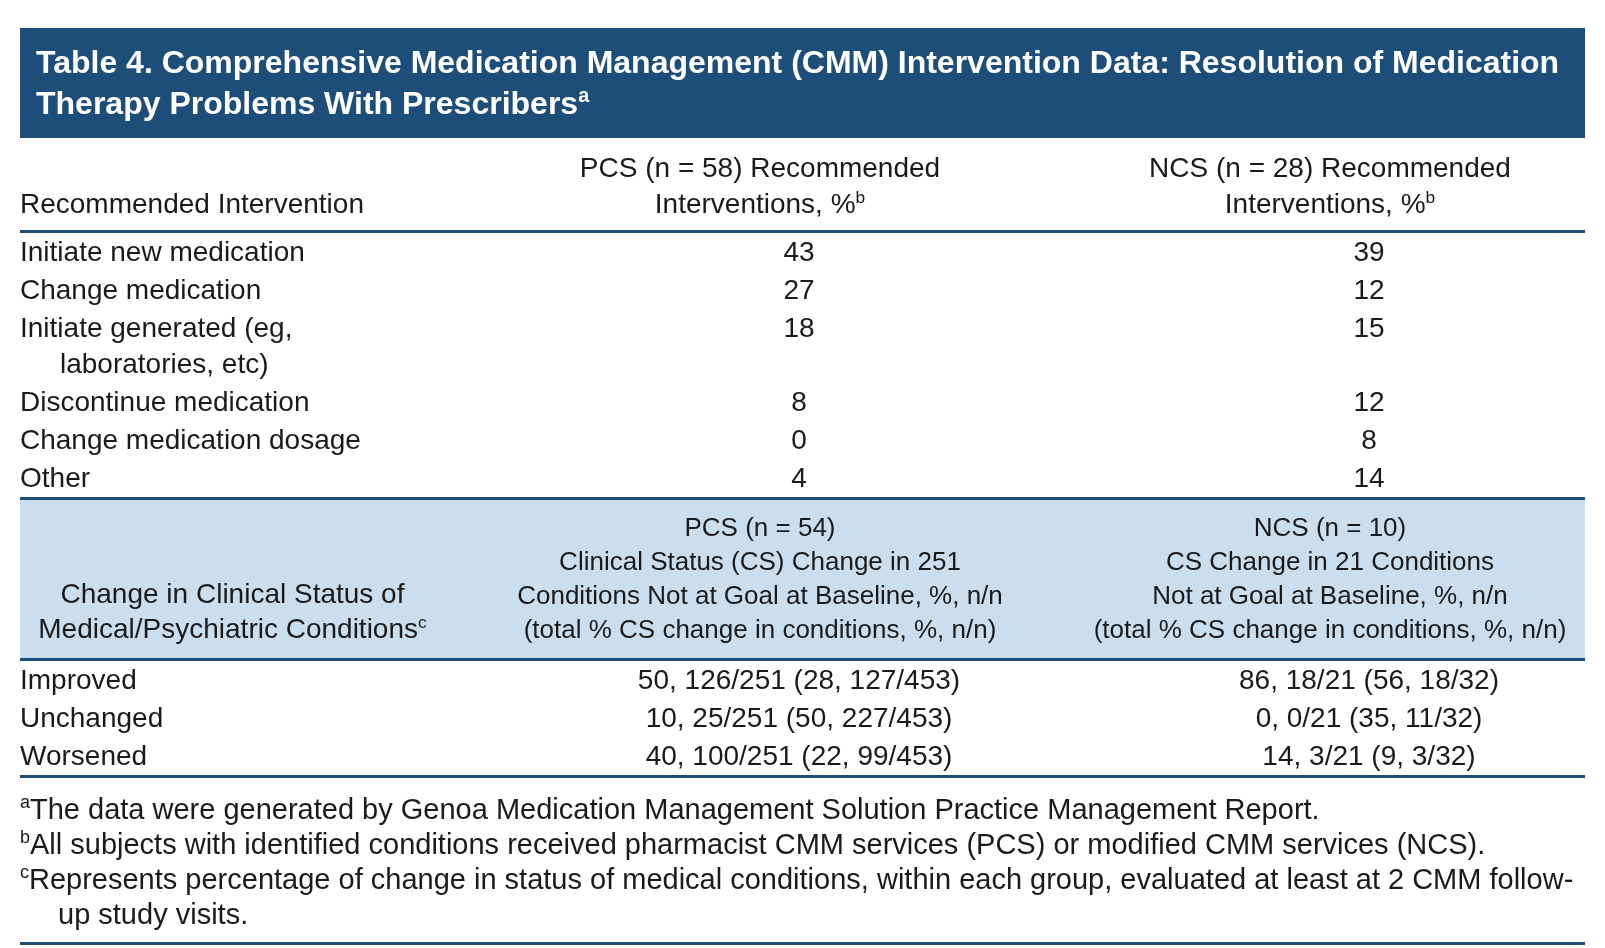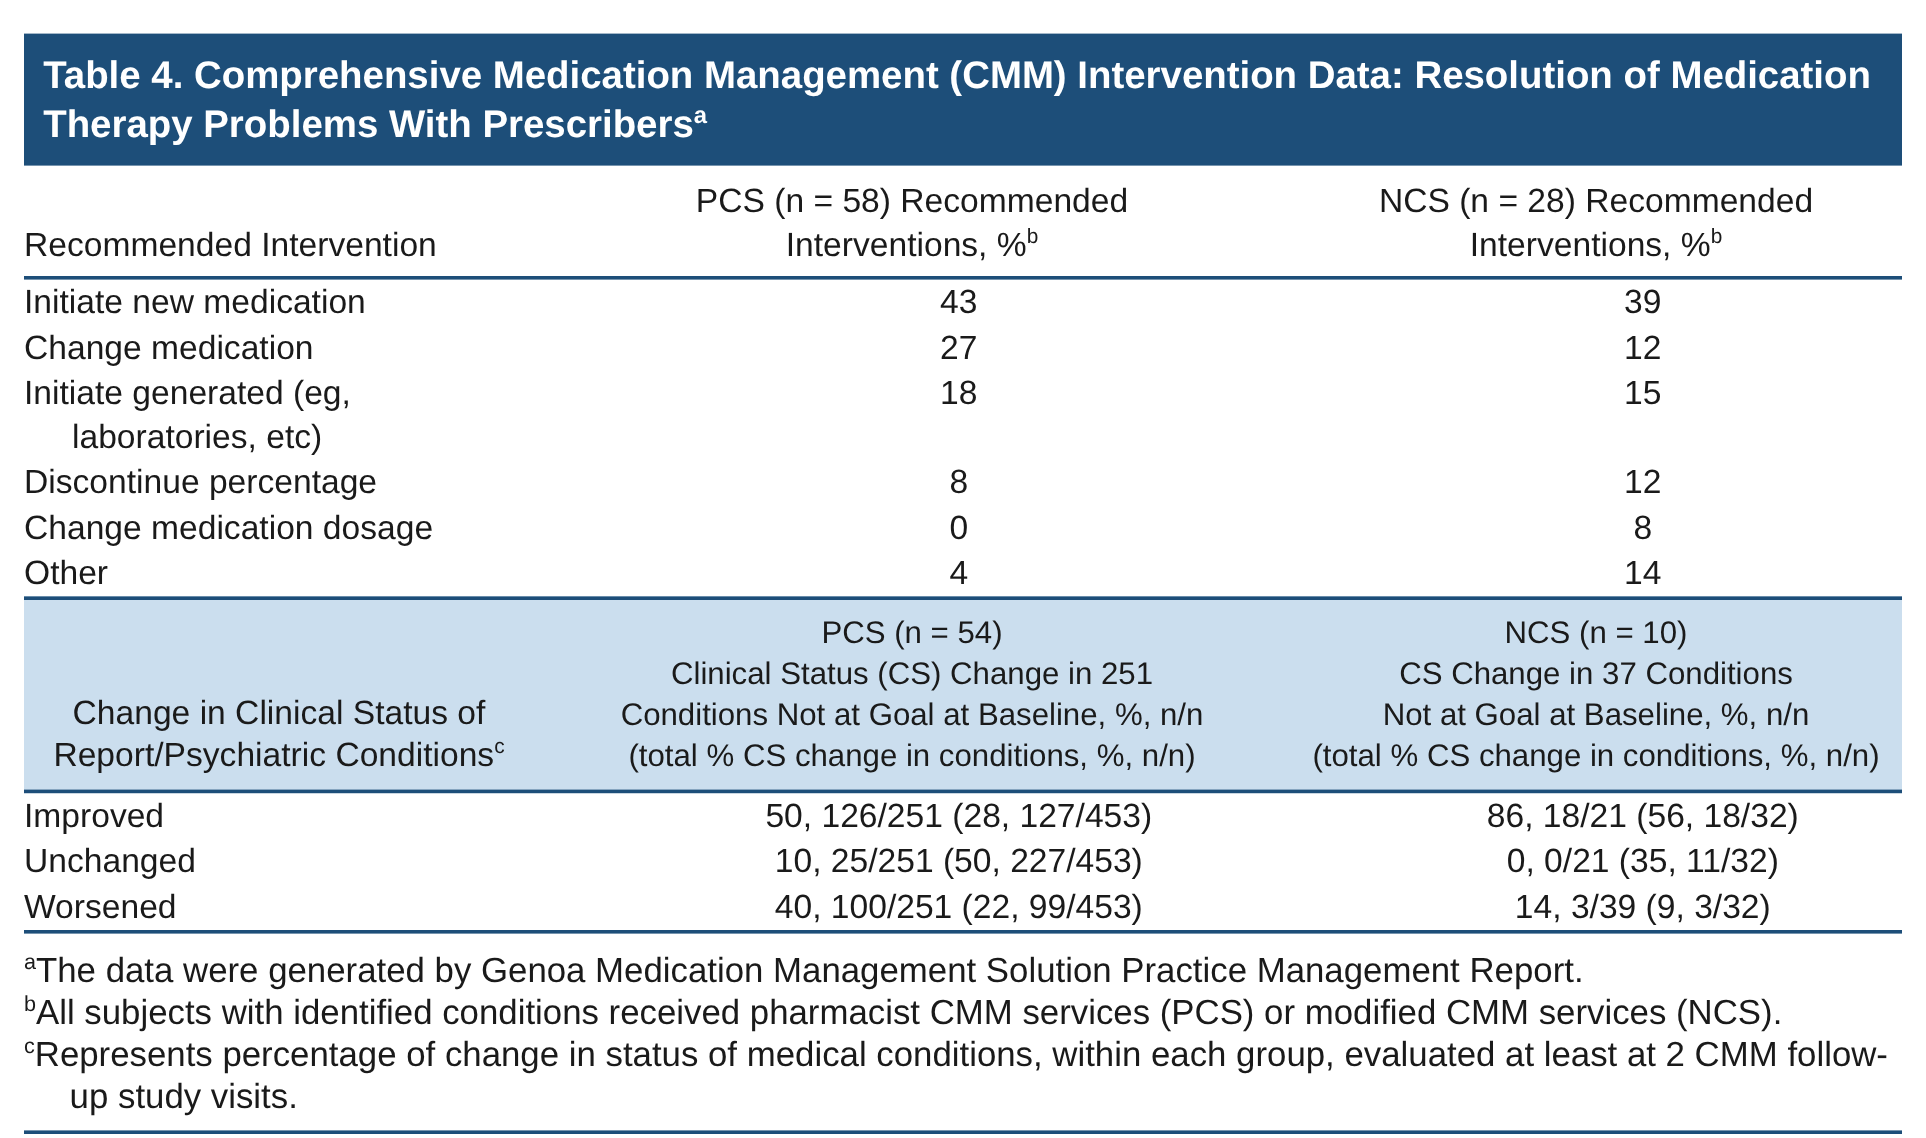--- a/index.html
+++ b/index.html
@@ -98,21 +98,21 @@
   </div>
   <div class="row body-row">
     <div class="col1">
         <span class="lbl">Initiate generated (eg, laboratories, etc)</span>
       </div>
     <div class="col2"><span>18</span></div>
     <div class="col3"><span>15</span></div>
   </div>
   <div class="row body-row">
     <div class="col1">
-        <span class="lbl">Discontinue percentage</span>
+        <span class="lbl">Discontinue medication</span>
       </div>
     <div class="col2"><span>8</span></div>
     <div class="col3"><span>12</span></div>
   </div>
   <div class="row body-row">
     <div class="col1">
         <span class="lbl">Change medication dosage</span>
       </div>
     <div class="col2"><span>0</span></div>
     <div class="col3"><span>8</span></div>
@@ -121,31 +121,31 @@
     <div class="col1">
         <span class="lbl">Other</span>
       </div>
     <div class="col2"><span>4</span></div>
     <div class="col3"><span>14</span></div>
   </div>
 
   <div class="row band">
     <div class="col1">
       <div class="rh-line"><span>Change in Clinical Status of</span></div>
-      <div class="rh-line"><span>Report/Psychiatric Conditions</span><sup>c</sup></div>
+      <div class="rh-line"><span>Medical/Psychiatric Conditions</span><sup>c</sup></div>
     </div>
     <div class="col2">
       <div class="hline">PCS (n = 54)</div>
       <div class="hline">Clinical Status (CS) Change in 251</div>
       <div class="hline">Conditions Not at Goal at Baseline, %, n/n</div>
       <div class="hline">(total % CS change in conditions, %, n/n)</div>
     </div>
     <div class="col3">
       <div class="hline">NCS (n = 10)</div>
-      <div class="hline">CS Change in 37 Conditions</div>
+      <div class="hline">CS Change in 21 Conditions</div>
       <div class="hline">Not at Goal at Baseline, %, n/n</div>
       <div class="hline">(total % CS change in conditions, %, n/n)</div>
     </div>
   </div>
 
   <div class="row body-row">
     <div class="col1">
         <span class="lbl">Improved</span>
       </div>
     <div class="col2"><span>50, 126/251 (28, 127/453)</span></div>
@@ -156,21 +156,21 @@
         <span class="lbl">Unchanged</span>
       </div>
     <div class="col2"><span>10, 25/251 (50, 227/453)</span></div>
     <div class="col3"><span>0, 0/21 (35, 11/32)</span></div>
   </div>
   <div class="row body-row">
     <div class="col1">
         <span class="lbl">Worsened</span>
       </div>
     <div class="col2"><span>40, 100/251 (22, 99/453)</span></div>
-    <div class="col3"><span>14, 3/39 (9, 3/32)</span></div>
+    <div class="col3"><span>14, 3/21 (9, 3/32)</span></div>
   </div>
   <div class="rule"></div>
 
   <div class="footnotes">
     <div class="footnote">
       <sup>a</sup><span>The data were generated by Genoa Medication Management Solution Practice Management Report.</span>
     </div>
     <div class="footnote">
       <sup>b</sup><span>All subjects with identified conditions received pharmacist CMM services (PCS) or modified CMM services (NCS).</span>
     </div>

